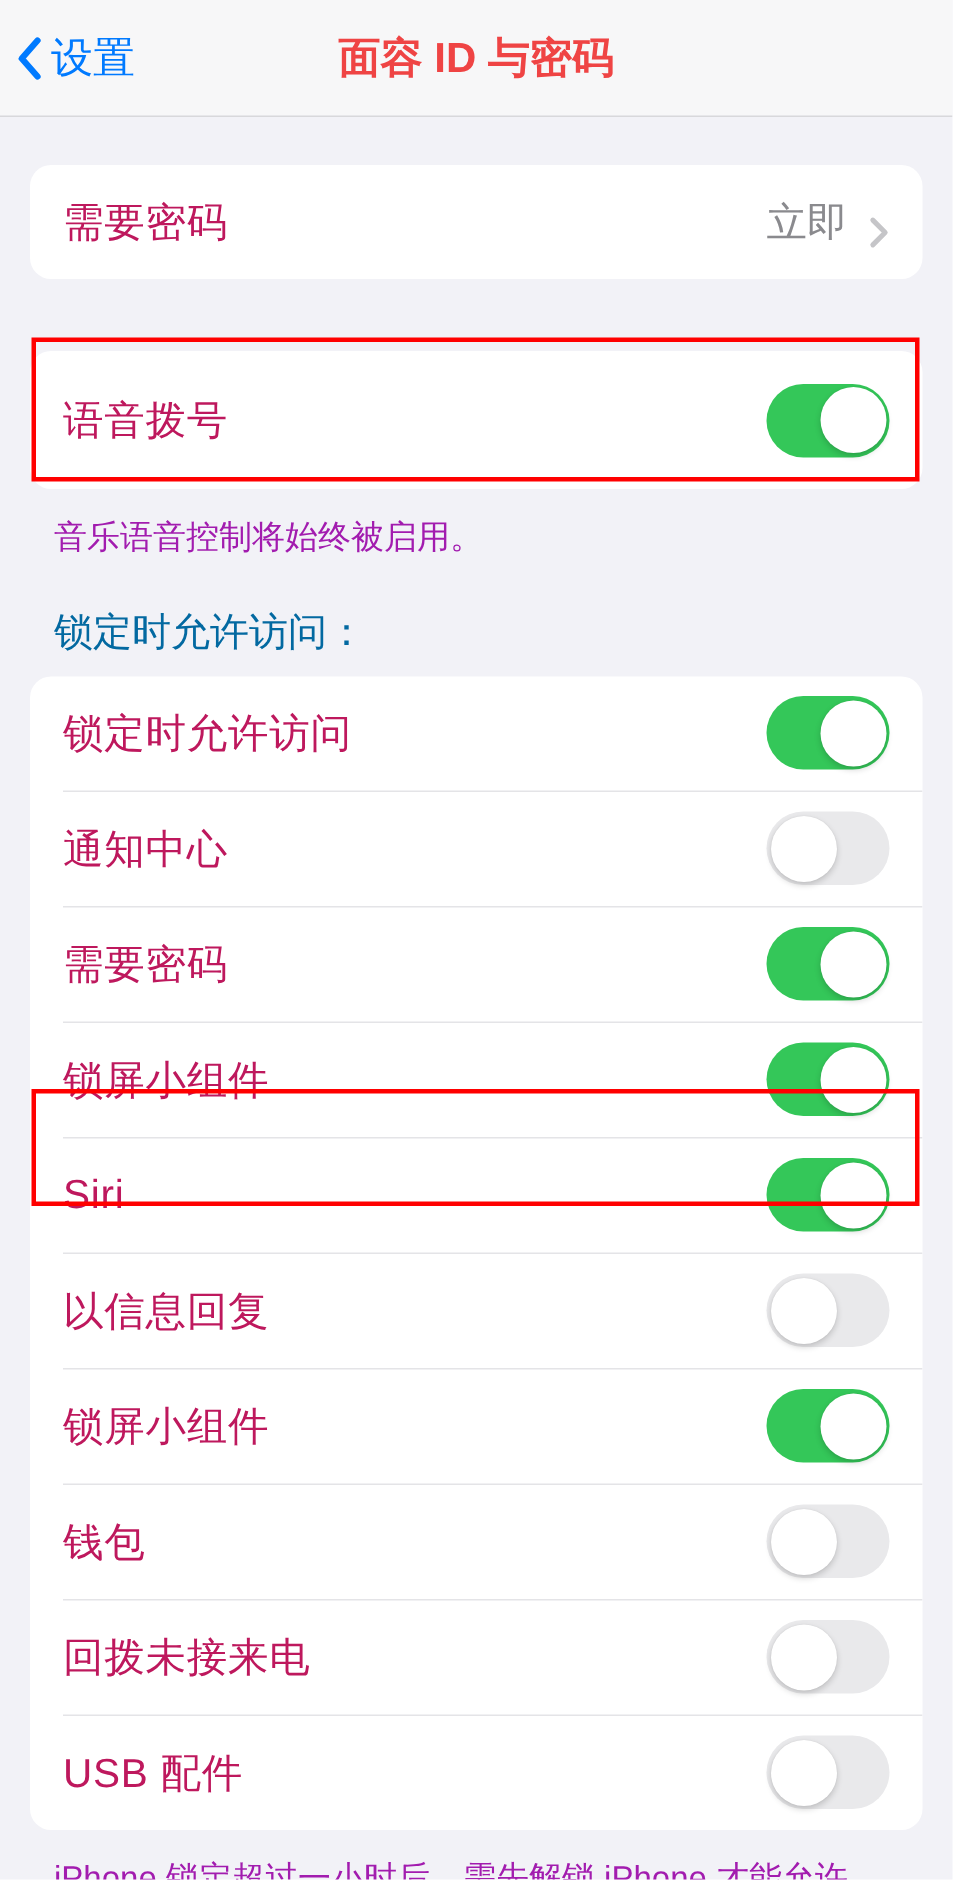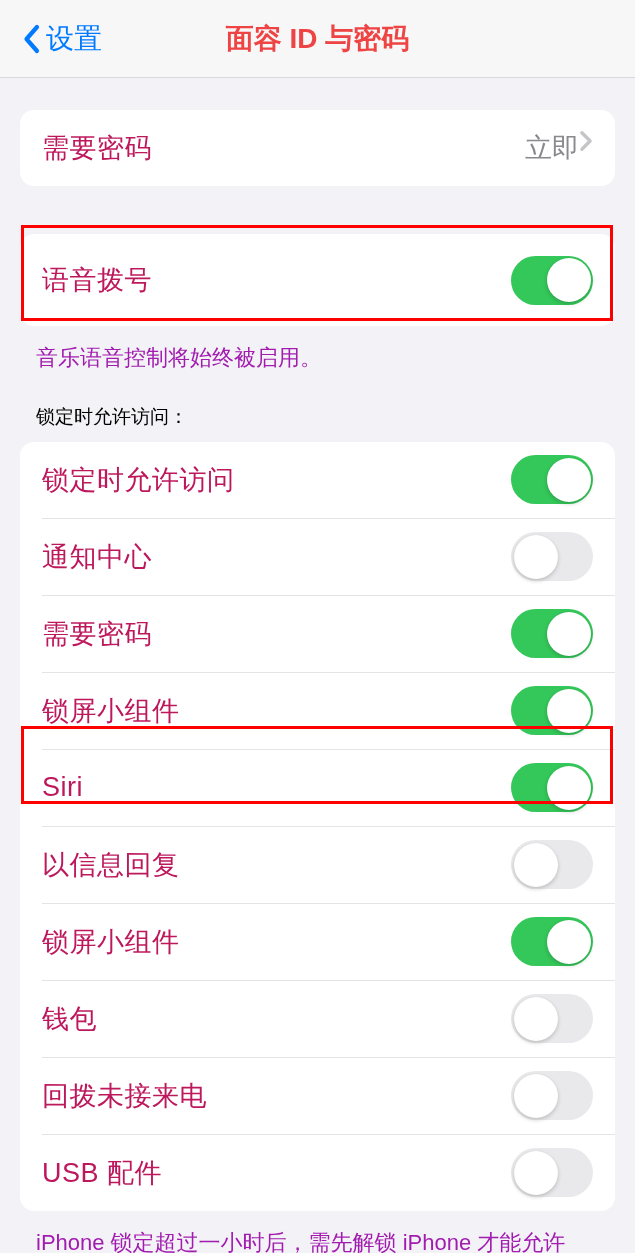--- a/index.html
+++ b/index.html
@@ -15,21 +15,21 @@
       font-family: -apple-system, "SF Pro Text", "Helvetica Neue", Arial, sans-serif;
       overflow: hidden;
     }
     .nav-bar {
       height: 78px;
       background: #f7f7f8;
       border-bottom: 1px solid #d8d8db;
       display: flex;
       align-items: center;
       position: relative;
-      padding: 0 20px;
+      padding: 0 8px;
     }
     .back-button {
       display: flex;
       align-items: center;
       gap: 4px;
       color: #007aff;
       font-size: 28px;
     }
     .back-chevron {
       width: 22px;
@@ -67,21 +67,22 @@
       padding: 0 22px;
       position: relative;
     }
     .row-label {
       font-size: 27px;
       color: #be185d;
       letter-spacing: 0.5px;
     }
     .row-right {
       display: flex;
-      align-items: flex-start;
+      align-items: flex-end;
+      gap: 14px;
     }
     .row-value {
       font-size: 27px;
       color: #8a8a8e;
     }
     .chevron-right {
       width: 14px;
       height: 22px;
     }
     .chevron-right svg {
@@ -94,22 +95,22 @@
       background: #e4e4e7;
       margin-left: 22px;
     }
     .footer-text {
       font-size: 22px;
       color: #a21caf;
       margin: 16px 36px 0 36px;
       line-height: 1.45;
     }
     .header-text {
-      font-size: 19px;
-      color: #000000;
+      font-size: 26px;
+      color: #0369a1;
       margin: 30px 0 -20px 36px;
     }
     
     .toggle {
       width: 82px;
       height: 49px;
       border-radius: 25px;
       position: relative;
       flex-shrink: 0;
     }

